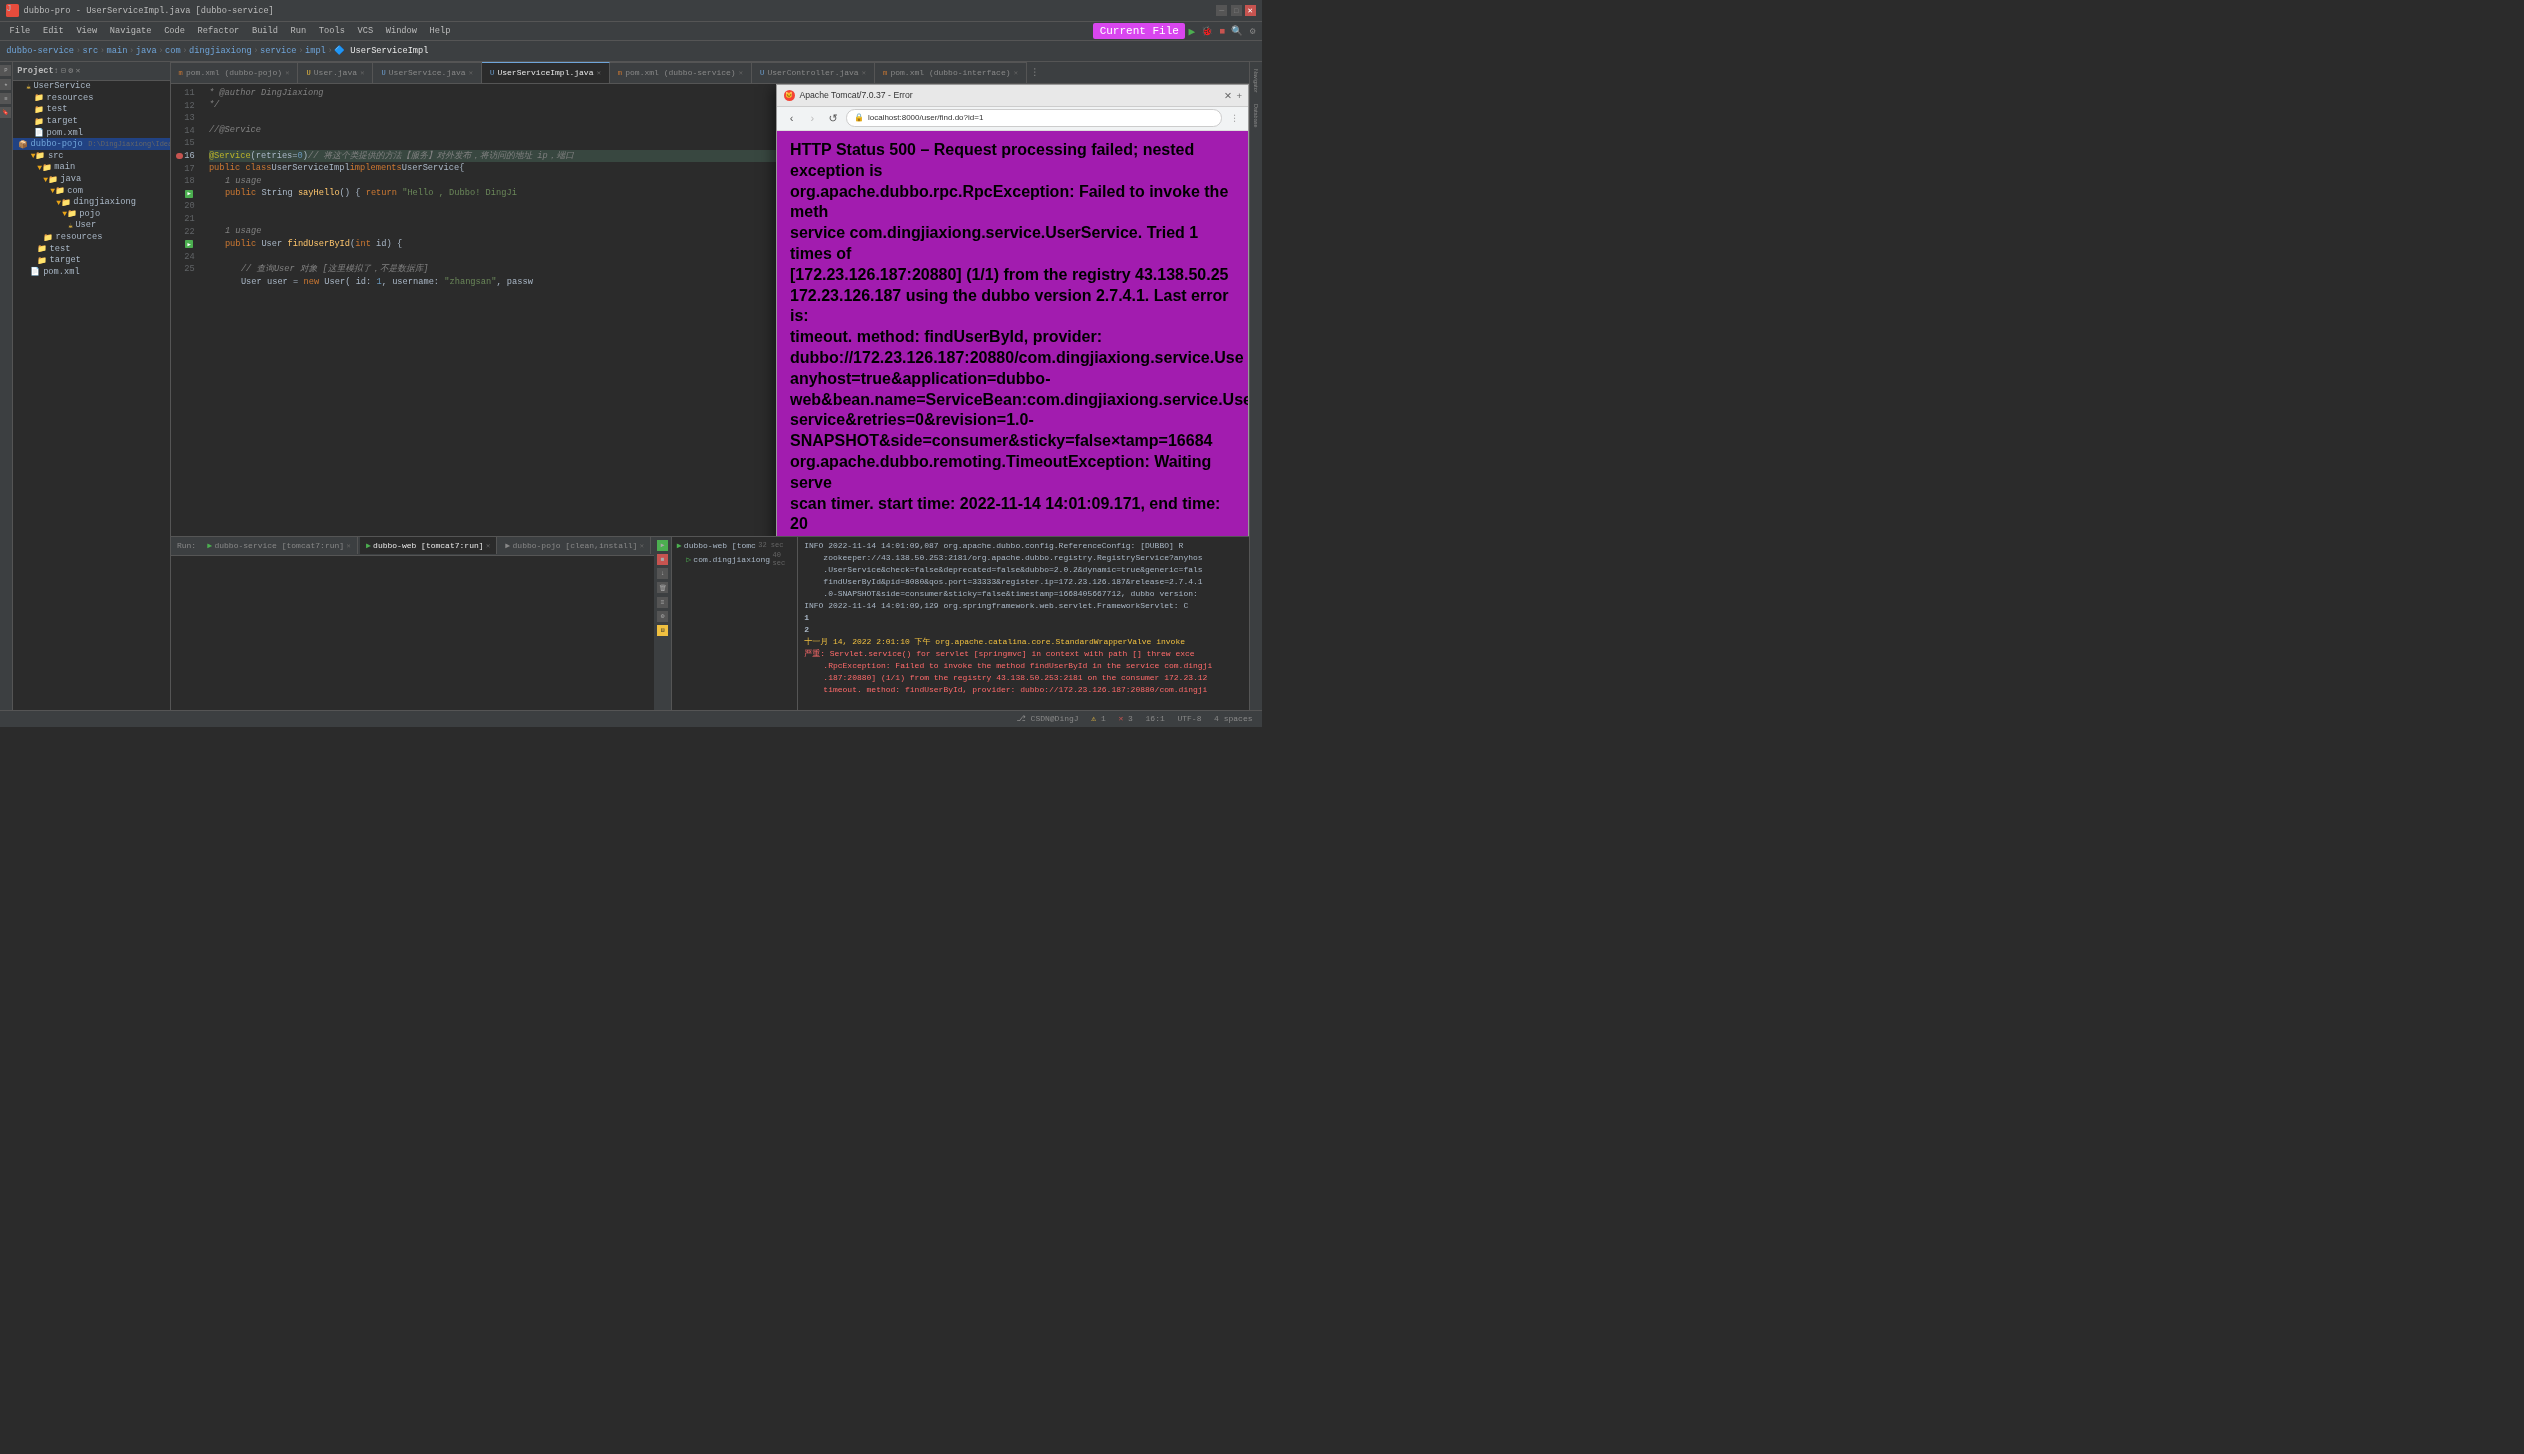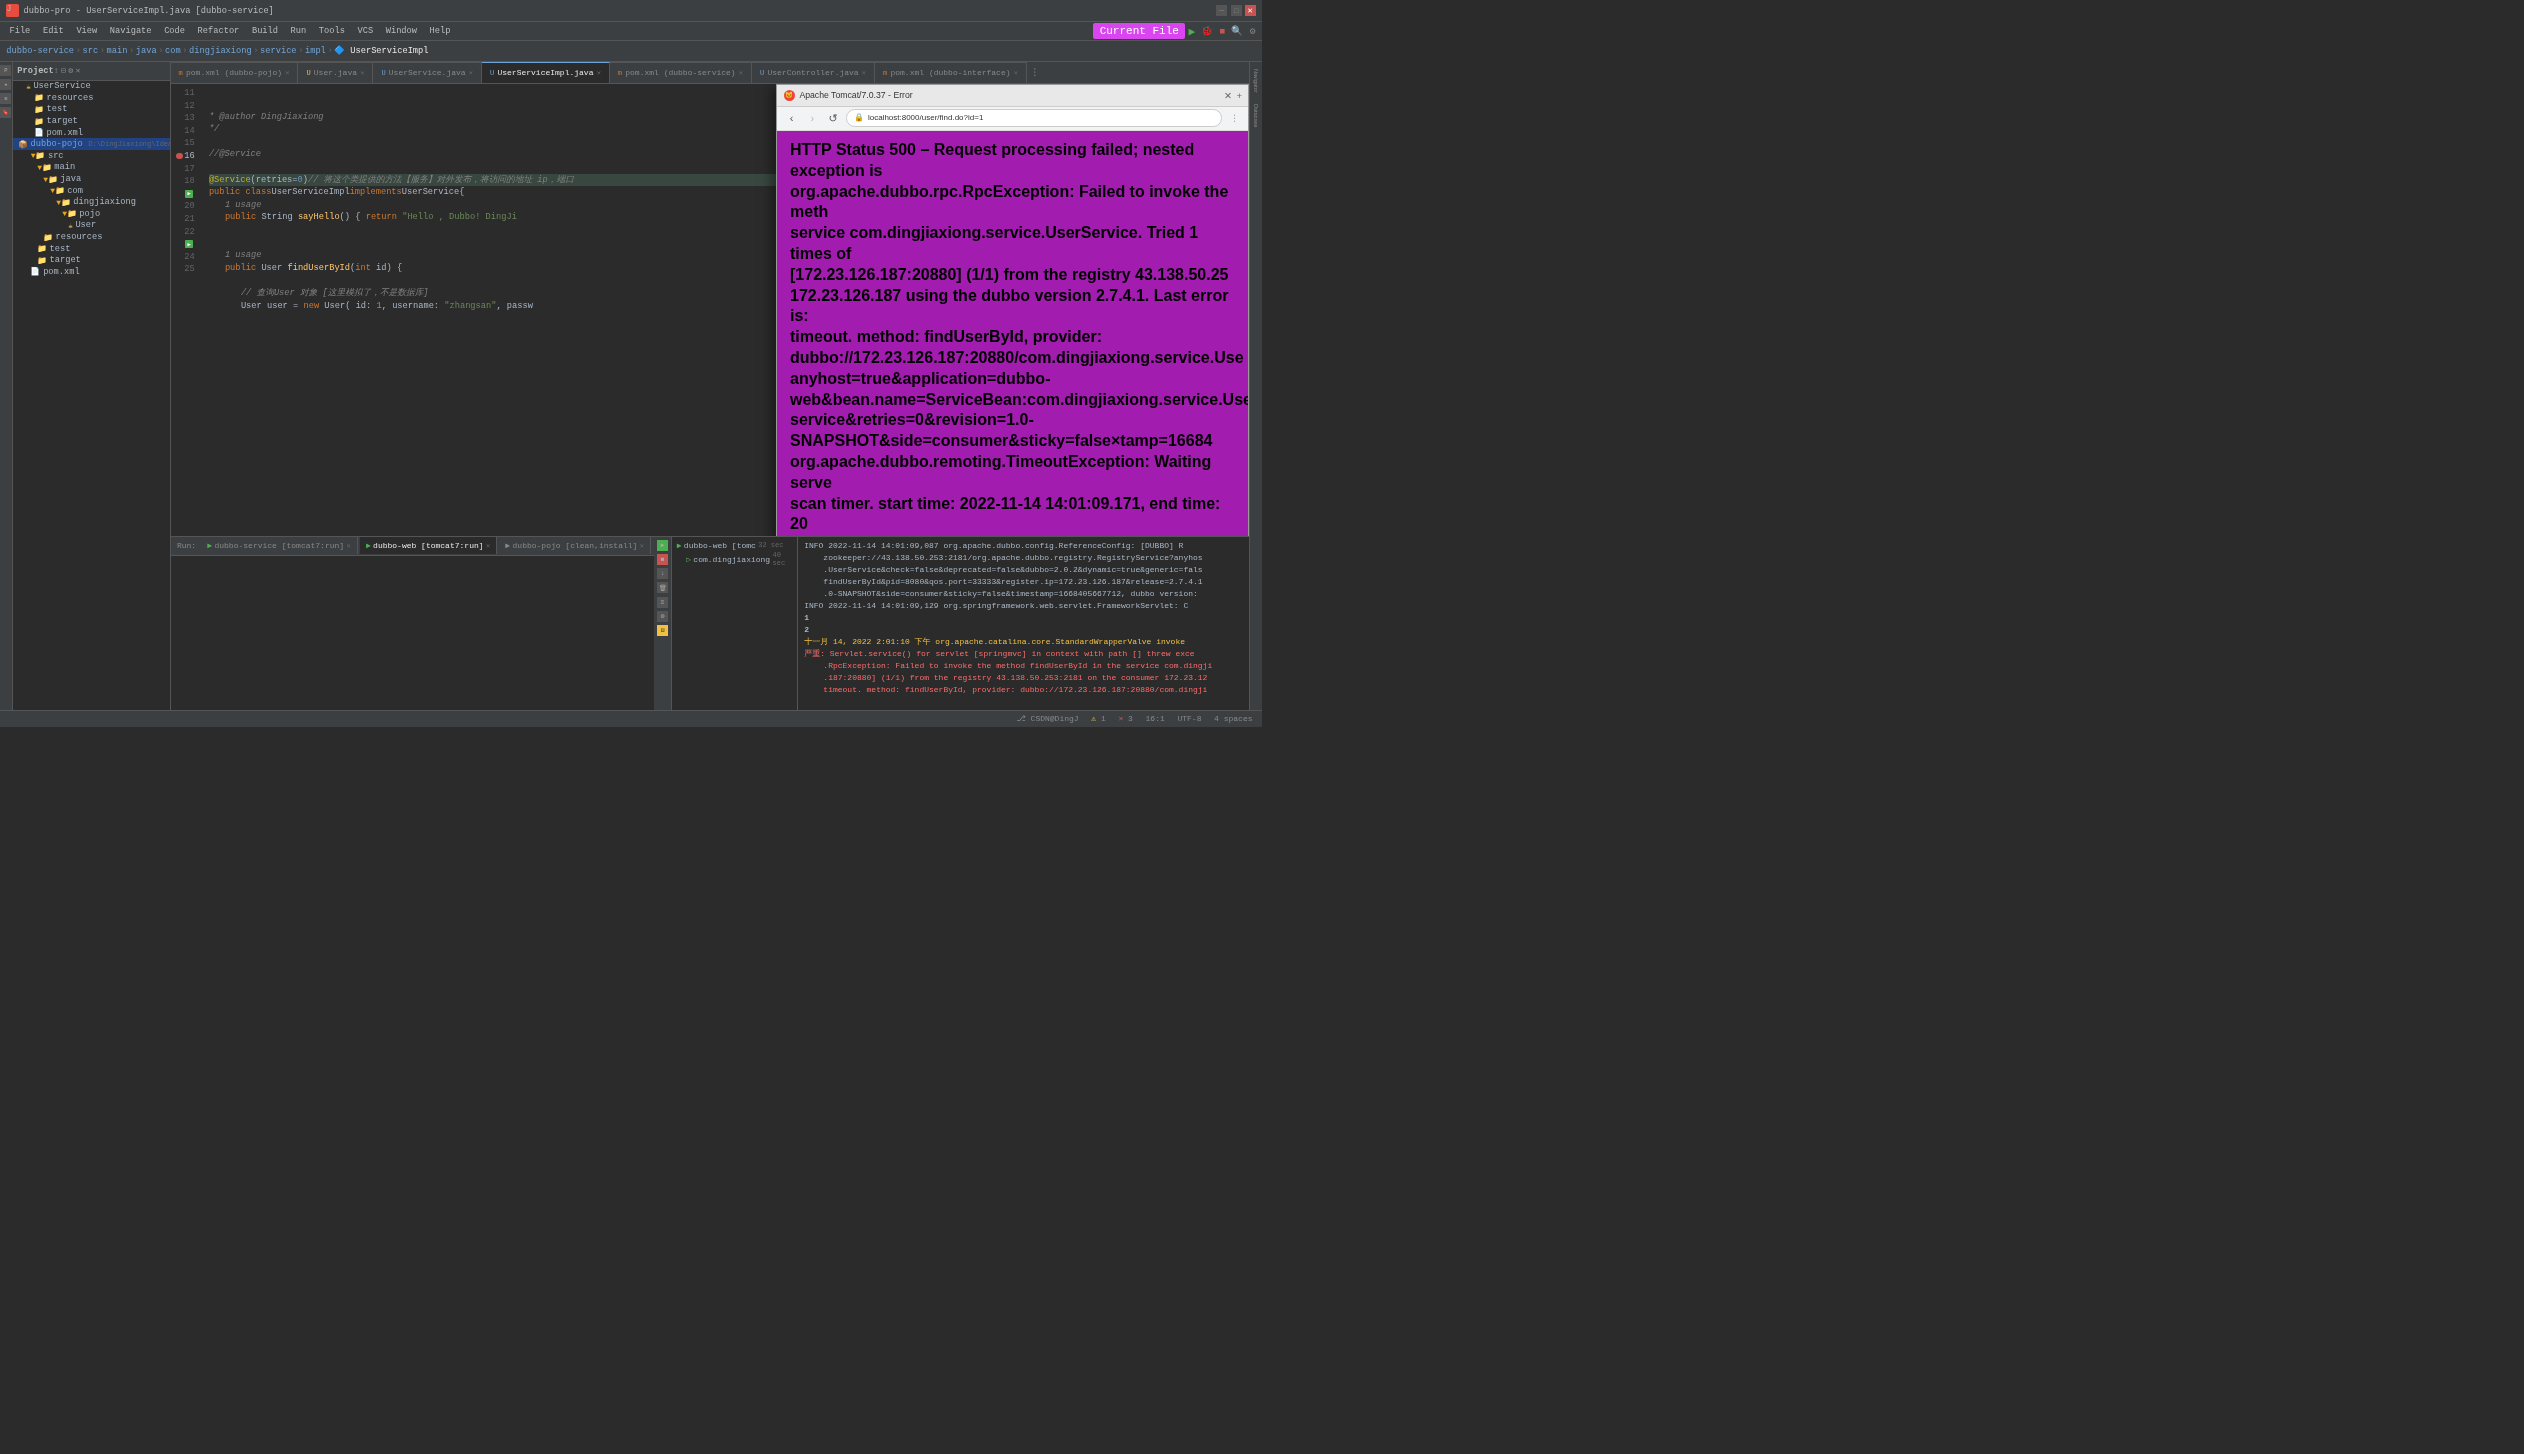--- a/index.html
+++ b/index.html
@@ -215,21 +215,20 @@
       display: inline-block;
       margin-right: 1.6px;
     }
 
     #code-lines {
       flex: 1;
       overflow: hidden;
       padding: 3.2px 6.3px;
       font-size: 8.7px;
       line-height: 12.6px;
-      margin-top: 24px;
     }
     .code-line {
       height: 12.6px;
       white-space: nowrap;
       display: flex;
       align-items: center;
     }
     .code-line.highlighted { background: #384740; }
     
     .kw { color: #cc7832; }

